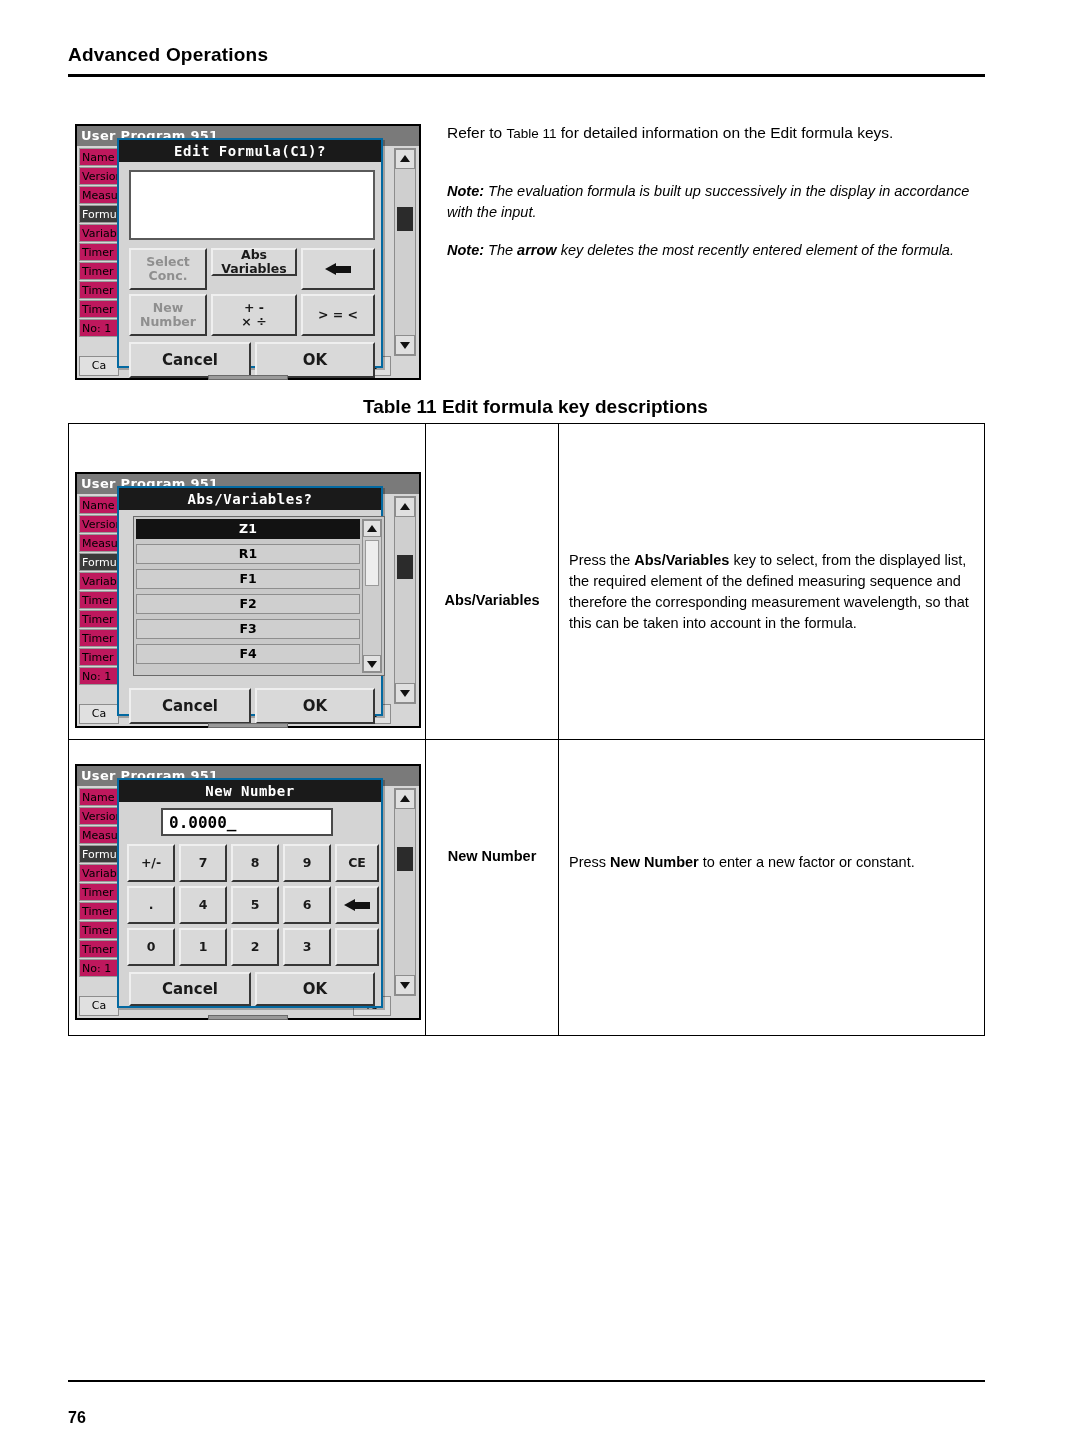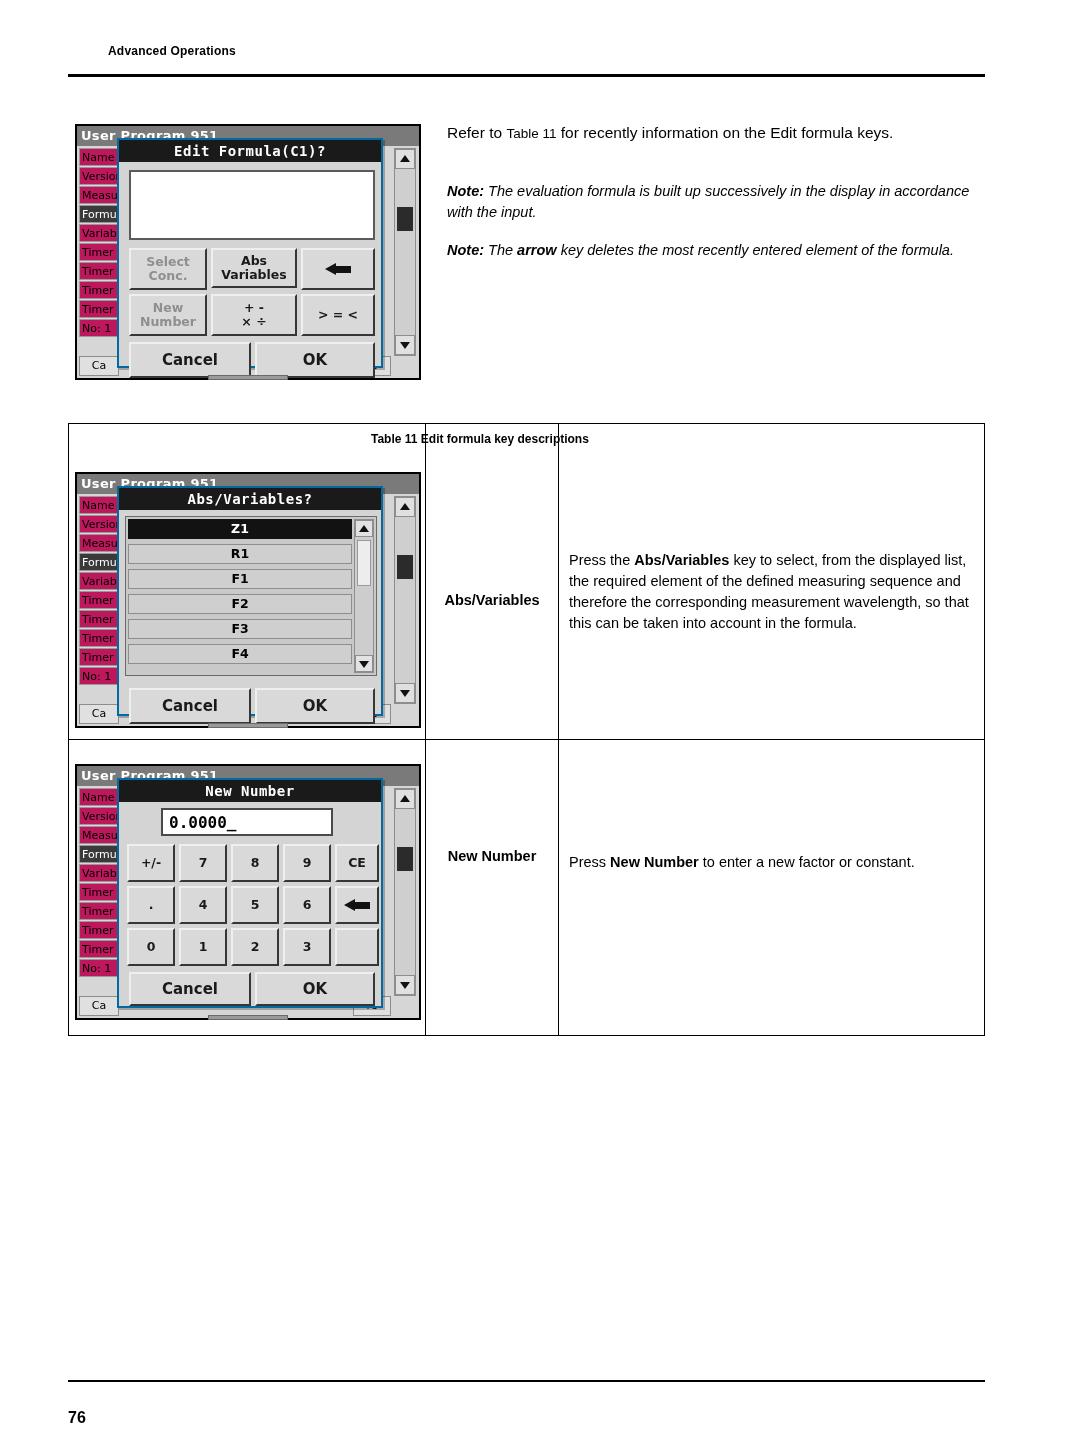--- a/index.html
+++ b/index.html
@@ -9,21 +9,21 @@
     background: #ffffff;
     font-family: "Liberation Sans", sans-serif;
     color: #000;
     position: relative;
   }
   .page { position: relative; width:1080px; height:1437px; }
 
   
   .hdr-title {
     position:absolute; left:68px; top:44px;
-    font-size:12px; font-weight:bold; letter-spacing:0.2px;margin-left:40px;
+    font-size:19px; font-weight:bold; letter-spacing:0.2px;
   }
   .hdr-rule {
     position:absolute; left:68px; top:74px; width:917px; height:3px;
     background:#000;
   }
 
   
   .ftr-rule {
     position:absolute; left:68px; top:1380px; width:917px; height:2px;
     background:#000;
@@ -45,22 +45,22 @@
   .note2 {
     position:absolute; left:447px; top:240px; width:540px;
     font-size:14.5px; line-height:1.43; font-style:italic;
   }
   .note-lbl { font-weight:bold; font-style:italic; }
   .b { font-weight:bold; }
   .sm { font-size:13.5px; }
 
   
   .tbl-caption {
-    position:absolute; left:371px; top:396px;
-    font-size:12px; font-weight:bold;margin-top:36px;
+    position:absolute; left:363px; top:396px;
+    font-size:19px; font-weight:bold;
   }
   .tbl-caption .cap-num { font-weight:bold; }
 
   
   .tbl {
     position:absolute; left:68px; top:423px;
     width:917px;
     border:1px solid #000;
     border-collapse:collapse;
   }
@@ -236,21 +236,21 @@
 </style>
 </head>
 <body>
 
 <div class="page">
 
   <div class="hdr-title">Advanced Operations</div>
   <div class="hdr-rule"></div>
 
   <div class="intro">
-    <span>Refer to </span><span class="sm">Table 11</span><span> for recently information on the Edit formula keys.</span>
+    <span>Refer to </span><span class="sm">Table 11</span><span> for detailed information on the Edit formula keys.</span>
   </div>
 
   <div class="note1">
     <span class="note-lbl">Note:</span><span> The evaluation formula is built up successively in the display in accordance with the input.</span>
   </div>
 
   <div class="note2">
     <span class="note-lbl">Note:</span><span> The </span><span class="b">arrow</span><span> key deletes the most recently entered element of the formula.</span>
   </div>
 
@@ -285,21 +285,21 @@
     </div>
 
     <div class="dlg" style="left:40px; top:12px; width:266px; height:230px;">
       <div class="dlg-title">Edit Formula(C1)?</div>
       <div class="dlg-body" style="height:208px;">
         <div class="txtarea" style="left:10px; top:8px; width:246px; height:70px;"></div>
 
         <div class="k dim" style="left:10px; top:86px; width:78px; height:42px;">
           <span><span>Select</span><br><span>Conc.</span></span>
         </div>
-        <div class="k" style="left:92px; top:86px; width:86px; height:40px;">
+        <div class="k" style="left:92px; top:86px; width:86px; height:28px;">
           <span><span>Abs</span><br><span>Variables</span></span>
         </div>
         <div class="k" style="left:182px; top:86px; width:74px; height:42px;">
           <span class="arr-ico"></span>
         </div>
 
         <div class="k dim" style="left:10px; top:132px; width:78px; height:42px;">
           <span><span>New</span><br><span>Number</span></span>
         </div>
         <div class="k" style="left:92px; top:132px; width:86px; height:42px;">
@@ -357,21 +357,21 @@
             </div>
             <div class="bg-bottom">
               <div class="bt" style="left:0; width:40px;">Ca</div>
               <div class="bt" style="right:26px; width:38px;">re</div>
             </div>
           </div>
 
           <div class="dlg" style="left:40px; top:12px; width:266px; height:230px;">
             <div class="dlg-title">Abs/Variables?</div>
             <div class="dlg-body" style="height:208px;">
-              <div class="lst" style="left:6px; top:6px; width:252px; height:160px;">
+              <div class="lst" style="left:14px; top:6px; width:252px; height:160px;">
                 <div class="lrow sel" style="top:2px;">Z1</div>
                 <div class="lrow" style="top:27px;">R1</div>
                 <div class="lrow" style="top:52px;">F1</div>
                 <div class="lrow" style="top:77px;">F2</div>
                 <div class="lrow" style="top:102px;">F3</div>
                 <div class="lrow" style="top:127px;">F4</div>
                 <div class="lsb">
                   <div class="arr">
                         <span class="tri-up"></span>
                       </div>

